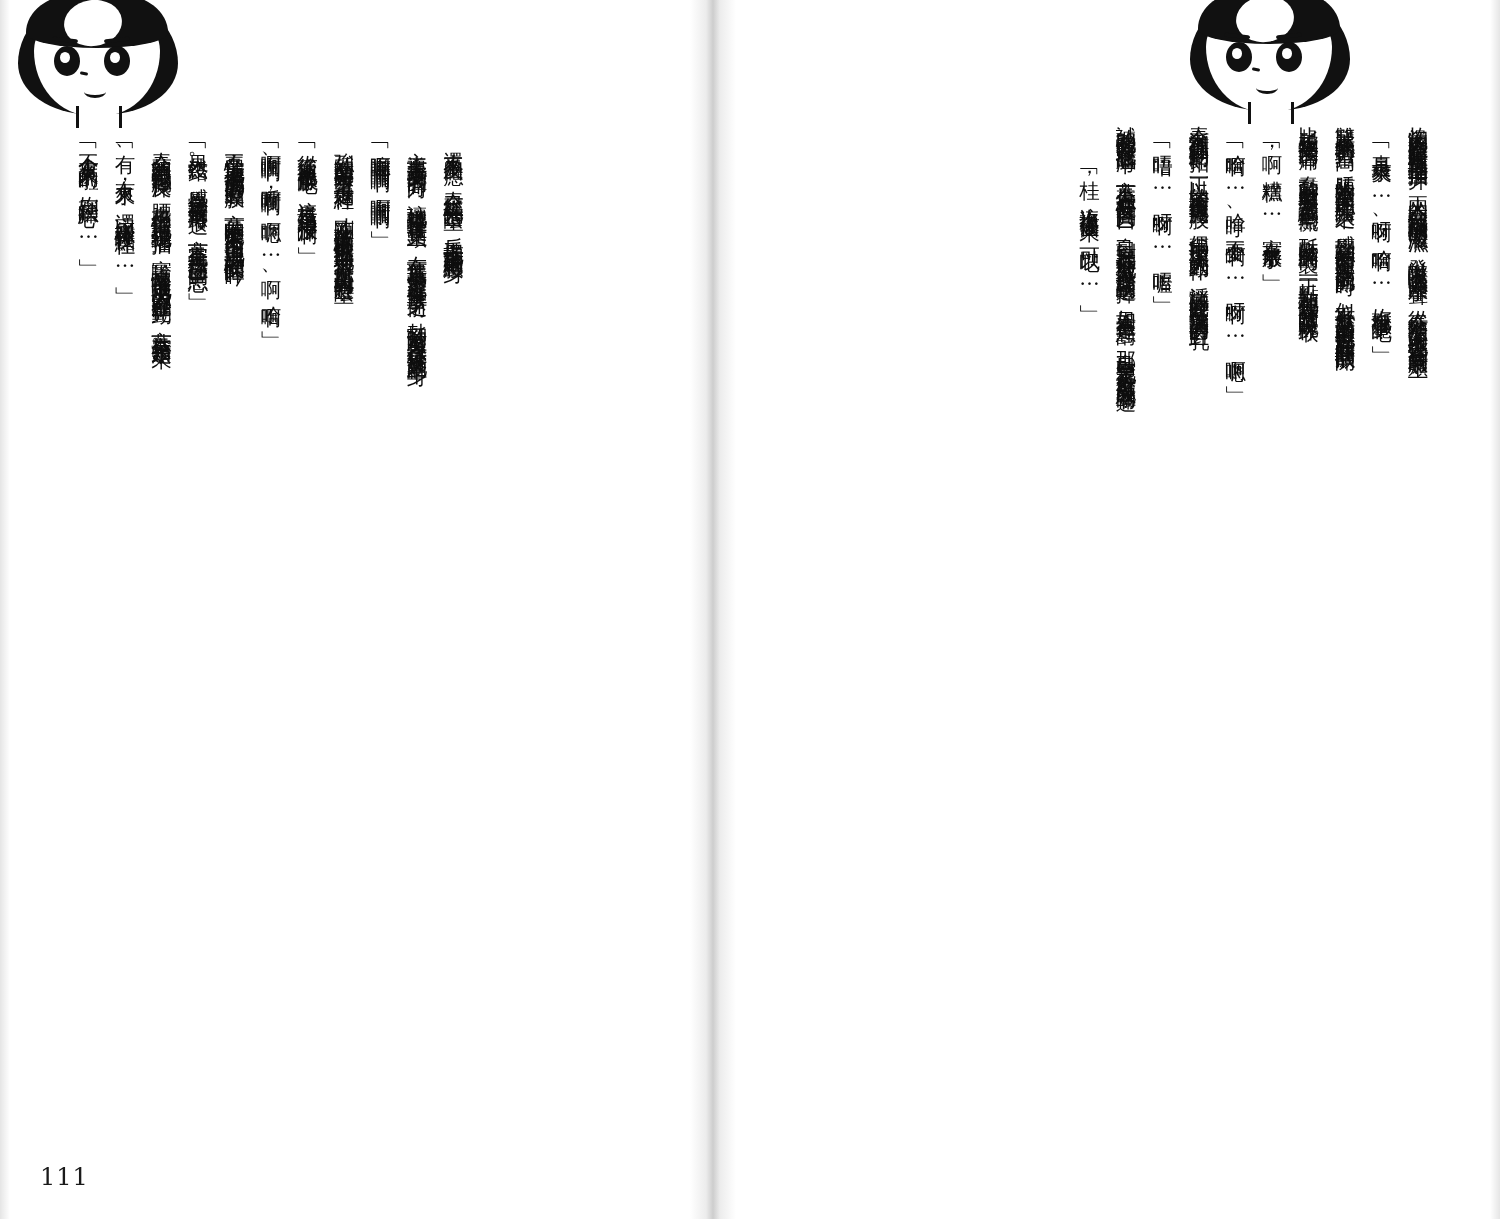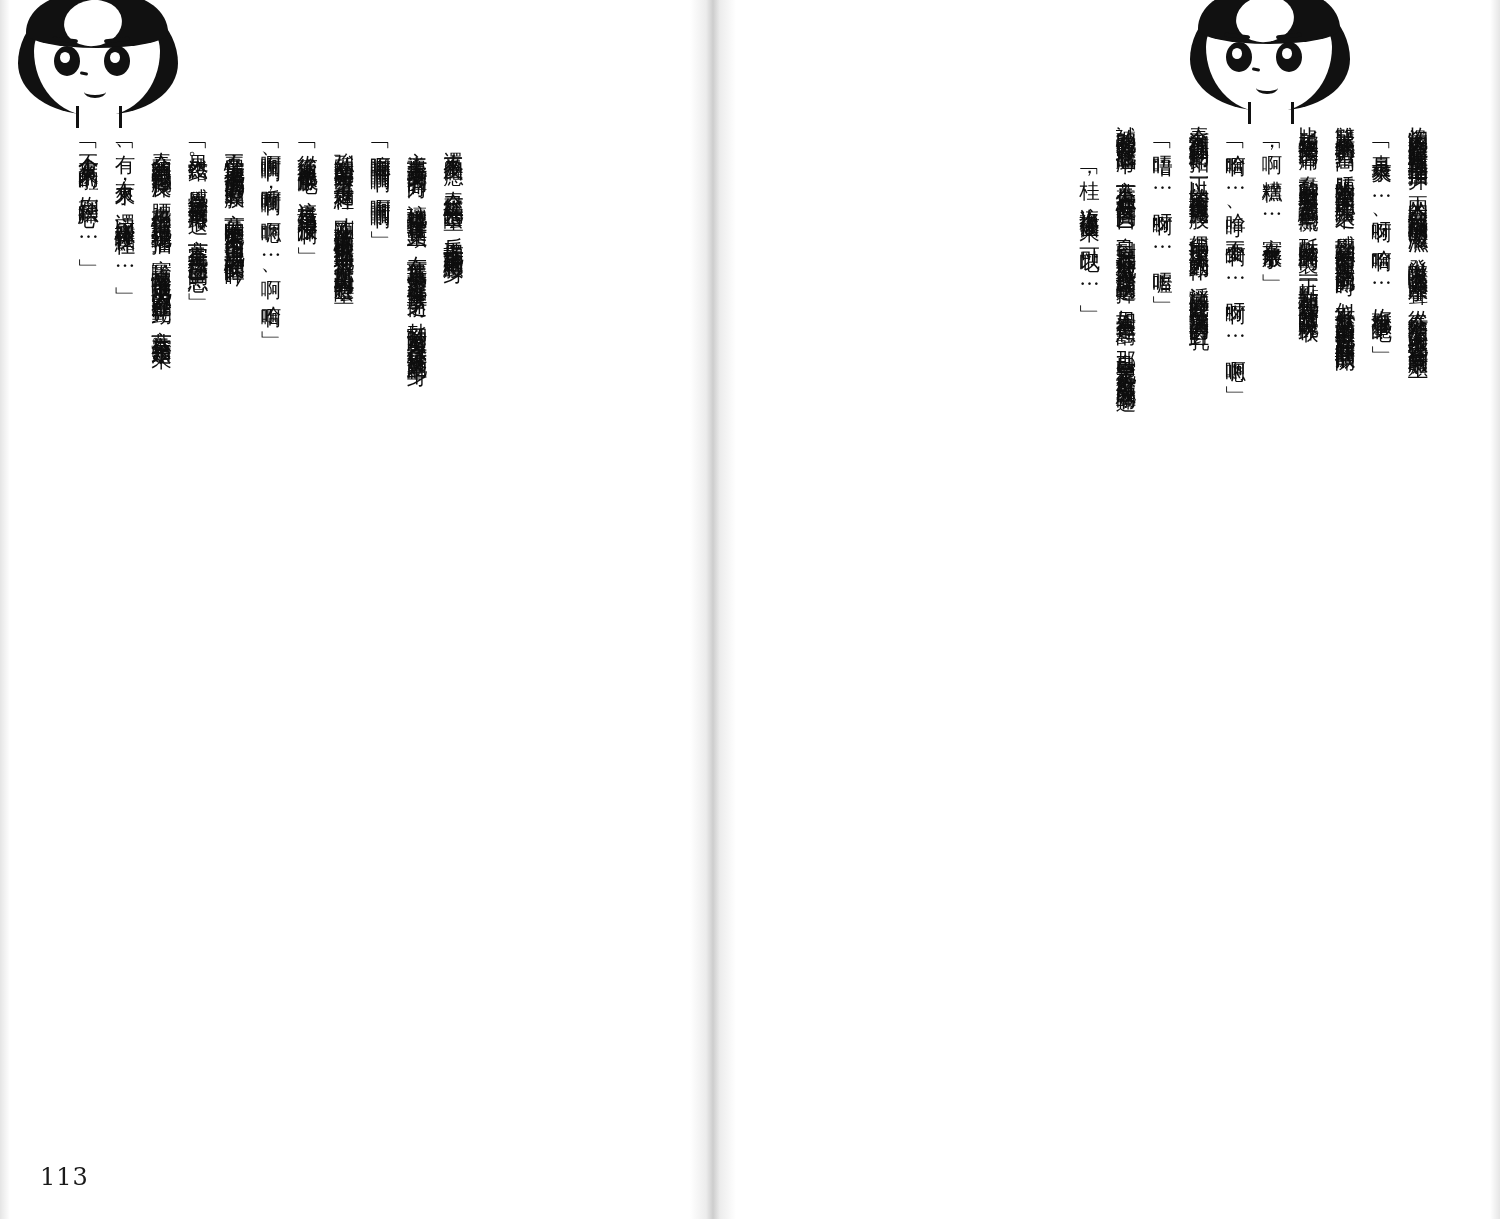--- a/index.html
+++ b/index.html
@@ -232,15 +232,15 @@
     <div class="col indent-1">強烈的痛楚襲向全身上下每一處神經。才剛迎接破瓜的稚嫩性器無助地被迫吞下血跡斑斑的粗壯陰莖。</div>
     <div class="col indent-1">「從後面來也很舒服吧？這樣是不是頂得很深啊？」</div>
     <div class="col indent-1">「啊啊啊啊、呼啊啊啊，啊嗯……啊、哈啊！」</div>
     <div class="col indent-1">毫不留情地摩擦敏脆弱的膣襞黏膜，言葉的喉嚨深處不由自主地洩出媚惑的女性呻吟。</div>
     <div class="col indent-1">「果然沒錯。感覺像是被逼到無路可退，言葉完全無法操控自己的意志。」</div>
     <div class="col indent-1">泰介的語氣很是感觸良深，腰身仍不留情地持續侵犯抽插。實驗桌喀噠喀噠地隨兩人的淫靡動作晃動，言葉突然抬起頭來。</div>
     <div class="col indent-1">「有、有人來了，澤永同學請你快點住……」</div>
     <div class="col indent-1">「不會有人來的啦，妳別瞎操心……」</div>
   </div>
 
-  <div class="page-number">113</div>
+  <div class="page-number">111</div>
 
 </div>
 
 </body></html>

